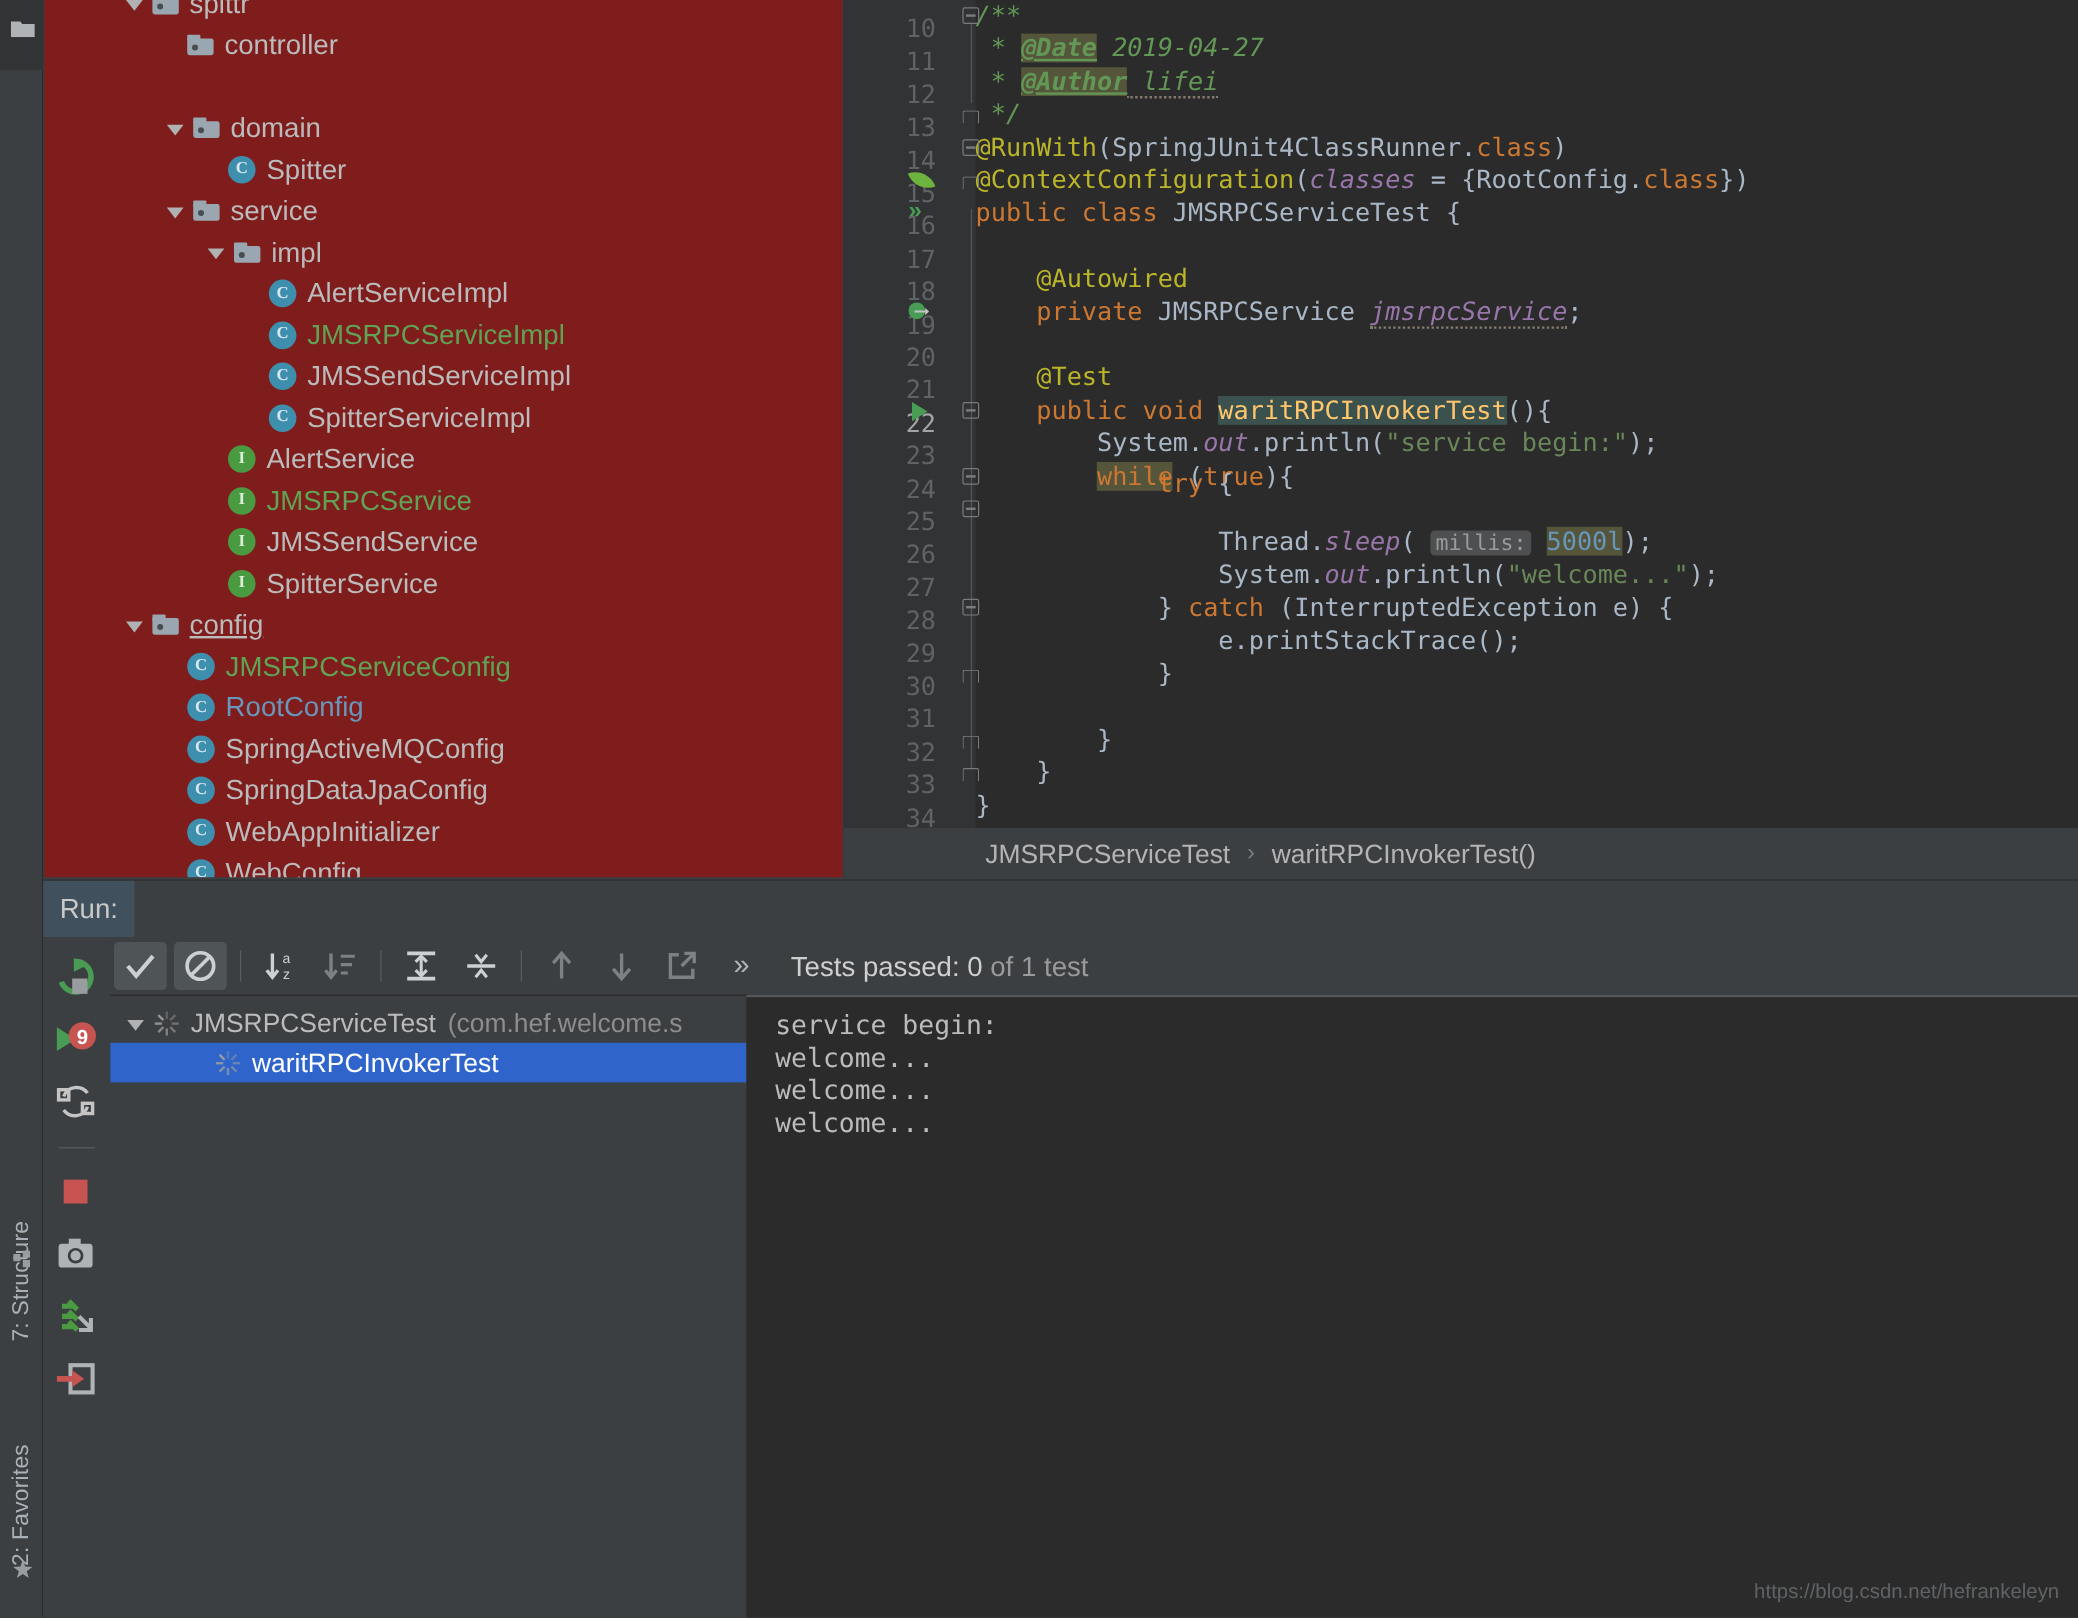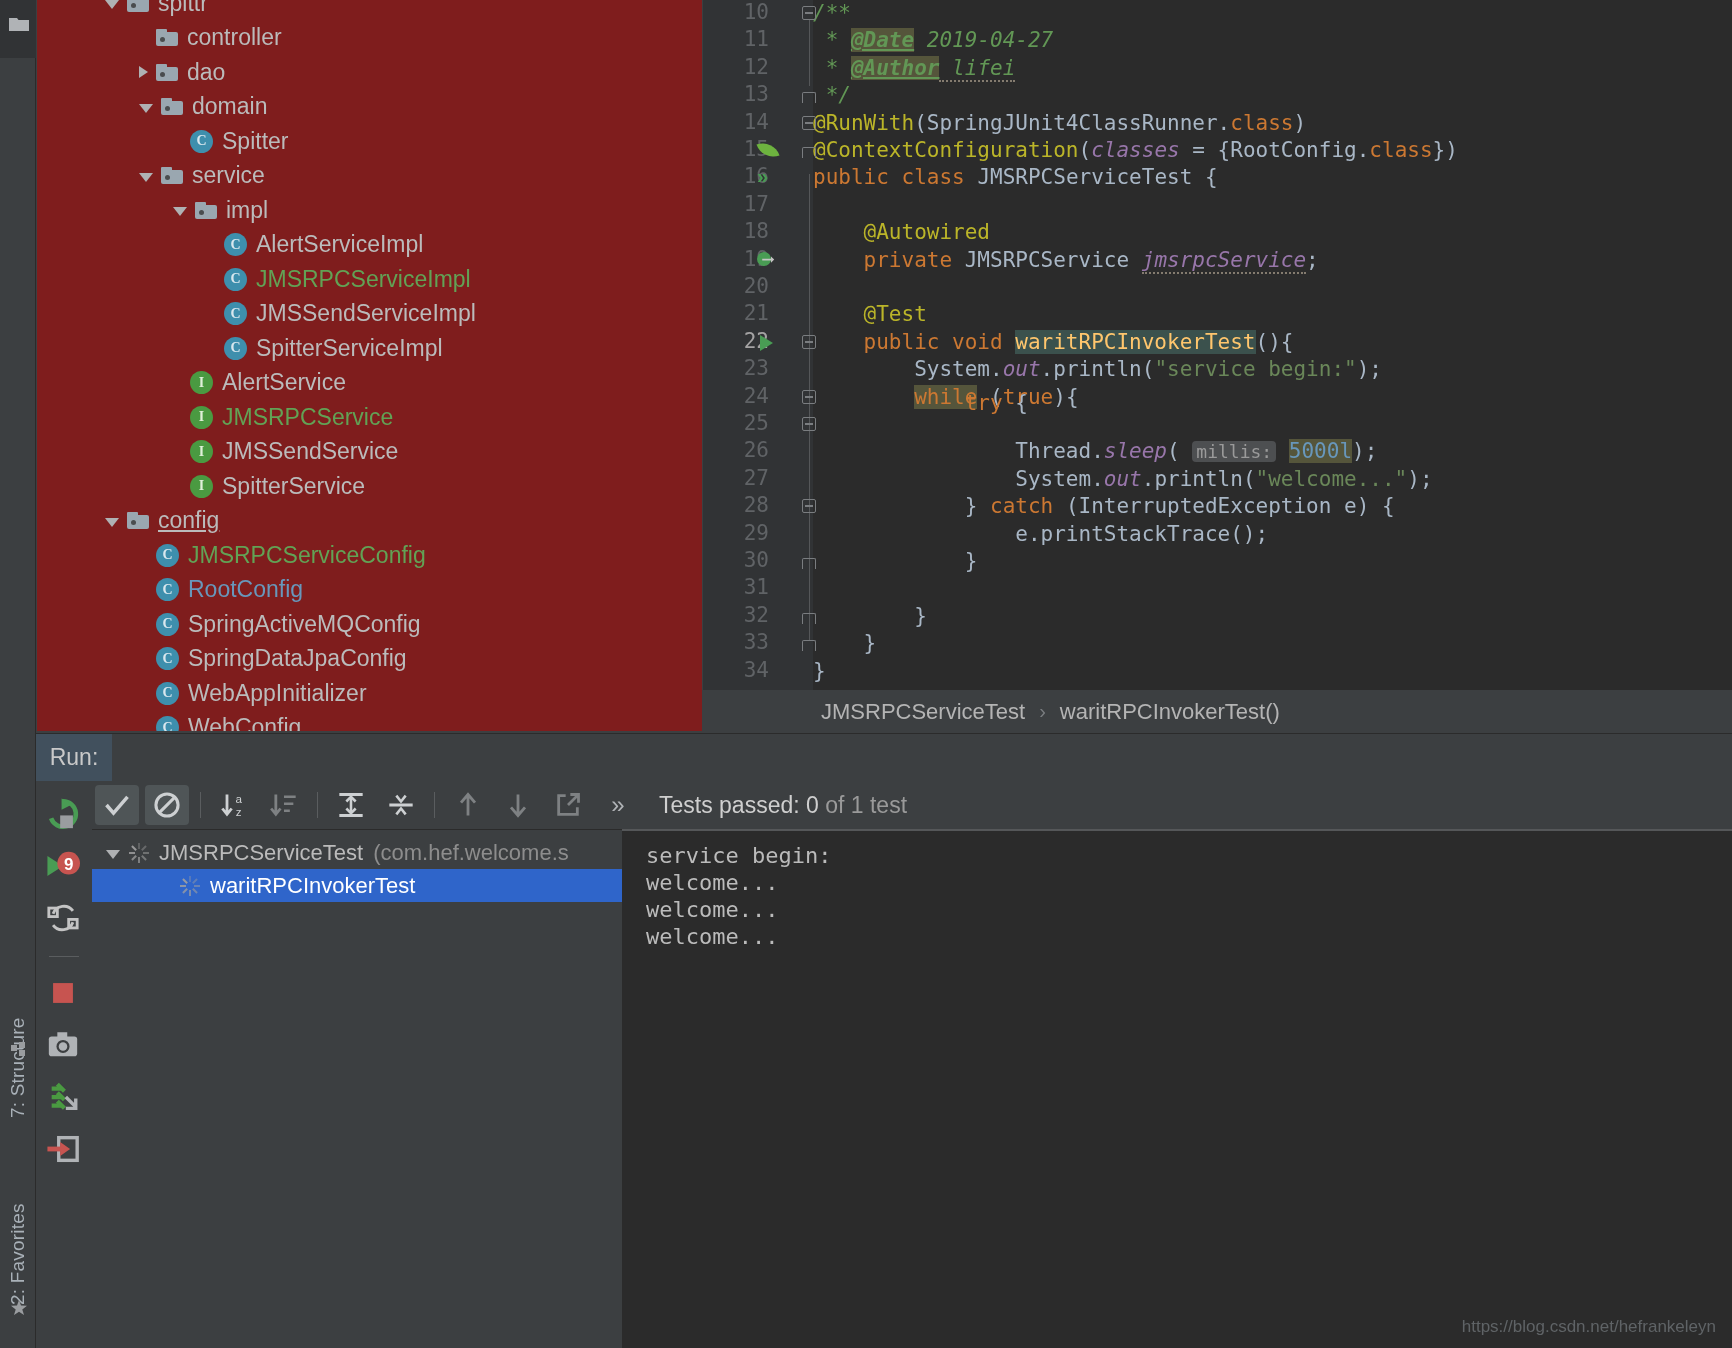--- a/index.html
+++ b/index.html
@@ -93,22 +93,22 @@
     position: absolute; left: 0; top: 0; width: 110px; height: 760px;
     background: #313335;
   }
   .code-area { position: absolute; left: 0; top: 0; width: 1029px; height: 760px; }
   .cline {
     position: absolute; left: 0; width: 1029px; height: 27.4px;
     font-family: "DejaVu Sans Mono", monospace; font-size: 21px;
     white-space: pre; line-height: 27.4px;
   }
   .lnum {
-    position: absolute; left: 0; width: 66px; text-align: right;
-    color: #606366; font-family: "DejaVu Sans Mono", monospace; font-size: 21px;
+    position: absolute; left: 11px; width: 66px; text-align: right;
+    color: #606366; font-family: "DejaVu Sans Mono", monospace; font-size: 21px; margin-top: 12px;
   }
   .lnum.cur { color: #a4a3a3; }
   .ctext { position: absolute; left: 110px; color: #a9b7c6; }
   .fold-box {
     position: absolute; left: 99px; width: 14px; height: 14px;
     border: 1px solid #7a7d80; border-radius: 2px; box-sizing: border-box;
   }
   .fold-box::after {
     content:""; position:absolute; left:2px; top:5px; width:8px; height:2px; background:#7a7d80;
   }
@@ -271,29 +271,20 @@
         <span class="tree-label" style="color: rgb(187, 187, 187);">spittr</span>
       </div>
       <div class="tree-row" style="top: 20.5px; padding-left: 102px;">
         <span class="arrow spacer"></span>
         <span class="folder-ico">
           <span class="tab"></span>
           <span class="body"></span>
           <span class="dot"></span>
         </span>
         <span class="tree-label" style="color: rgb(187, 187, 187);">controller</span>
-      </div>
-      <div class="tree-row" style="top: 55px; padding-left: 102px;">
-        <span class="arrow "></span>
-        <span class="folder-ico">
-          <span class="tab"></span>
-          <span class="body"></span>
-          <span class="dot"></span>
-        </span>
-        <span class="tree-label" style="color: rgb(187, 187, 187);">dao</span>
       </div>
       <div class="tree-row" style="top: 89.5px; padding-left: 102px;">
         <span class="arrow open"></span>
         <span class="folder-ico">
           <span class="tab"></span>
           <span class="body"></span>
           <span class="dot"></span>
         </span>
         <span class="tree-label" style="color: rgb(187, 187, 187);">domain</span>
       </div>

